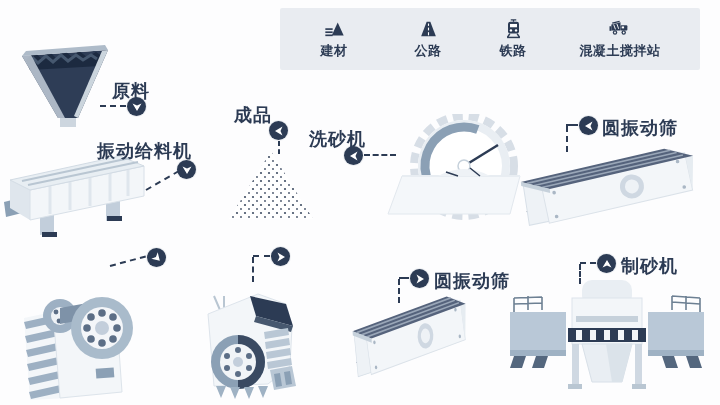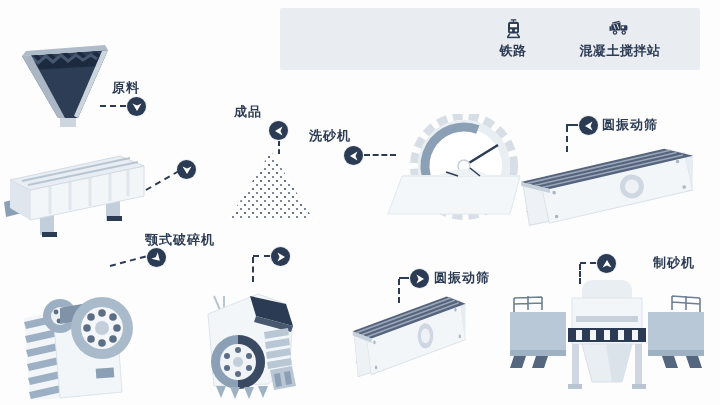--- a/index.html
+++ b/index.html
@@ -7,30 +7,30 @@
     position:relative;width:720px;height:405px;overflow:hidden;
     background:#fdfdfe;font-family:"DejaVu Sans","Liberation Sans",sans-serif;
   }
   
   .legend-bar{position:absolute;left:280px;top:8px;width:420px;height:62px;background:#e9ecf1;border-radius:2px;}
   .legend-item{position:absolute;top:0;height:62px;display:flex;flex-direction:column;align-items:center;justify-content:center;gap:2px;transform:translateX(-50%);}
   .li-1{left:54px}.li-2{left:148px}.li-3{left:233px}.li-4{left:340px}
   .legend-label{font-size:13px;font-weight:700;color:#2c3b54;white-space:nowrap;letter-spacing:.5px;}
   .legend-glyph svg{display:block;}
   
-  .tag-label{position:absolute;font-size:13px;font-weight:700;color:#2c3b54;white-space:nowrap;letter-spacing:1px;}
+  .tag-label{position:absolute;font-size:18px;font-weight:700;color:#2c3b54;white-space:nowrap;letter-spacing:1px;}
   #t-raw{left:112px;top:79px}
   #t-feeder{left:97px;top:139px}
   #t-jaw{left:145px;top:231px}
   #t-product{left:234px;top:103px}
   #t-washer{left:309px;top:127px}
   #t-screen-top{left:602px;top:116px}
   #t-impact{left:295px;top:246px}
   #t-screen-bottom{left:434px;top:269px}
-  #t-sandmaker{left:653px;top:254px}
+  #t-sandmaker{left:621px;top:254px}
   
   .flow-icon{position:absolute;width:19px;height:19px;border-radius:50%;background:#2c3b54;display:flex;align-items:center;justify-content:center;box-shadow:0 0 0 1px rgba(44,59,84,.08);}
   .flow-icon svg{width:10px;height:10px;display:block;}
   .rot-right svg{transform:rotate(0deg)}
   .rot-down svg{transform:rotate(90deg)}
   .rot-downright svg{transform:rotate(45deg)}
   .rot-left svg{transform:rotate(180deg)}
   .rot-up svg{transform:rotate(-90deg)}
   #i-raw{left:127px;top:97px}
   #i-feeder{left:177px;top:160px}
@@ -70,20 +70,44 @@
   #m-impact{left:194px;top:266px;width:122px;height:136px}
   #m-screen-bottom{left:352px;top:285px;width:128px;height:105px}
   #m-sandmaker{left:508px;top:276px;width:198px;height:118px}
 </style>
 </head>
 <body>
 
 <div class="canvas">
 
   <div class="legend-bar">
+    <div class="legend-item li-1">
+      <span class="legend-glyph">
+        <svg viewBox="0 0 24 24" width="22" height="22">
+          <polygon points="9,19 15.5,5 22,19" fill="#2c3b54"></polygon>
+          <rect x="2" y="11.2" width="8" height="1.8" fill="#2c3b54"></rect>
+          <rect x="2" y="14.6" width="8" height="1.8" fill="#2c3b54"></rect>
+          <rect x="2" y="18" width="8" height="1.8" fill="#2c3b54"></rect>
+        </svg>
+      </span>
+      <span class="legend-label">建材</span>
+    </div>
+    <div class="legend-item li-2">
+      <span class="legend-glyph">
+        <svg viewBox="0 0 24 24" width="22" height="22">
+          <polygon points="4,20 10,4 14,4 20,20" fill="#2c3b54"></polygon>
+          <g fill="#ffffff">
+            <rect x="11.4" y="6" width="1.2" height="2.6"></rect>
+            <rect x="11.4" y="10.5" width="1.2" height="3"></rect>
+            <rect x="11.4" y="15.5" width="1.2" height="3.4"></rect>
+          </g>
+        </svg>
+      </span>
+      <span class="legend-label">公路</span>
+    </div>
     <div class="legend-item li-4">
       <span class="legend-glyph">
         <svg viewBox="0 0 26 24" width="24" height="22">
           <rect x="1" y="9" width="2" height="5" fill="#2c3b54"></rect>
           <polygon points="3,7 13,4.5 13,13.5 3,13.5" fill="#2c3b54"></polygon>
           <path d="M5.5,7 l2,5.4 M9,6.2 l2,5.6" stroke="#ffffff" stroke-width="1" fill="none"></path>
           <path d="M4,5.6 L12,3.6" stroke="#2c3b54" stroke-width="1.5" fill="none"></path>
           <rect x="13" y="8" width="7.5" height="5.5" rx="1" fill="#2c3b54"></rect>
           <rect x="14.3" y="9.2" width="2.6" height="2.1" fill="#ffffff"></rect>
           <circle cx="7" cy="15.8" r="2.4" fill="#2c3b54"></circle>
@@ -346,21 +370,21 @@
   <div class="dash-h" id="c-screen-top-h"></div>
   <div class="dash-v" id="c-screen-top-v"></div>
   <div class="dash-h" id="c-impact-h"></div>
   <div class="dash-v" id="c-impact-v"></div>
   <div class="dash-h" id="c-screen-bottom-h"></div>
   <div class="dash-v" id="c-screen-bottom-v"></div>
   <div class="dash-h" id="c-sandmaker-h"></div>
   <div class="dash-v" id="c-sandmaker-v"></div>
 
   <span class="tag-label" id="t-raw">原料</span>
-  <span class="tag-label" id="t-jaw">颚式破碎机</span>
+  <span class="tag-label" id="t-feeder">振动给料机</span>
   <span class="tag-label" id="t-product">成品</span>
   <span class="tag-label" id="t-washer">洗砂机</span>
   <span class="tag-label" id="t-screen-top">圆振动筛</span>
   <span class="tag-label" id="t-screen-bottom">圆振动筛</span>
   <span class="tag-label" id="t-sandmaker">制砂机</span>
 
   <span class="flow-icon rot-down" id="i-raw">
     <svg viewBox="0 0 10 10">
         <polygon points="1.5,0.5 9,5 1.5,9.5 3.5,5" fill="#ffffff"></polygon>
       </svg>

